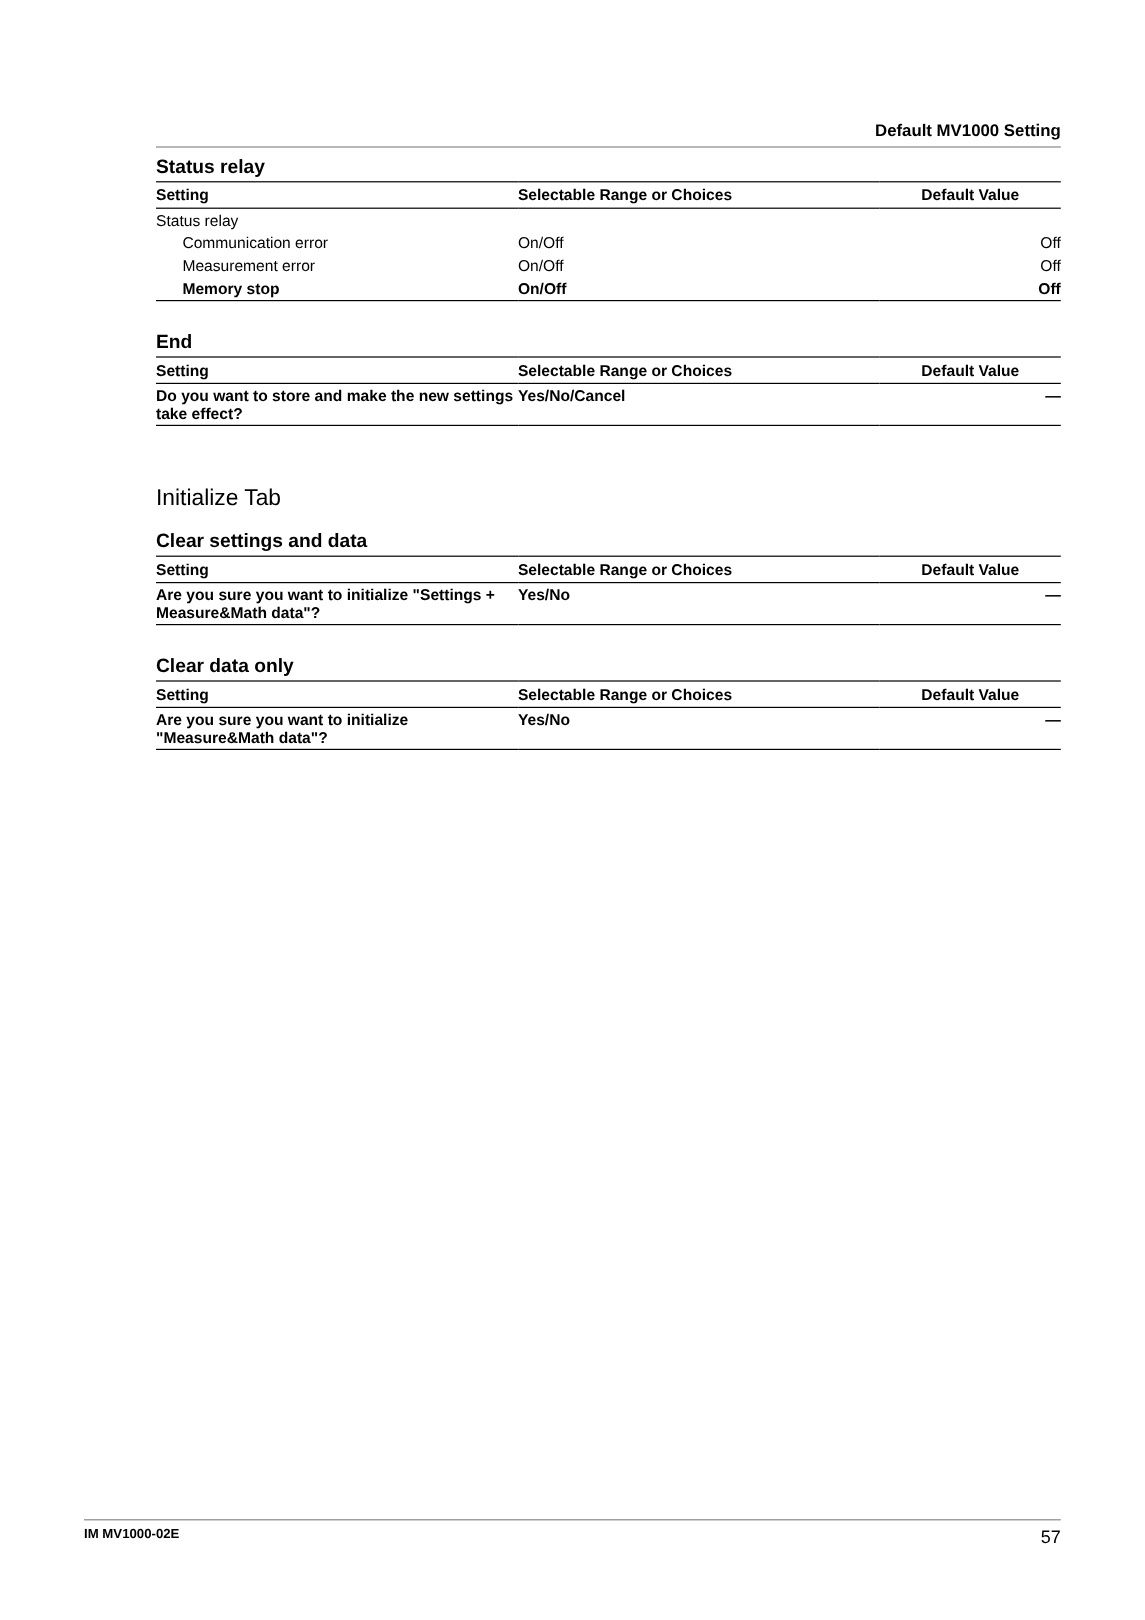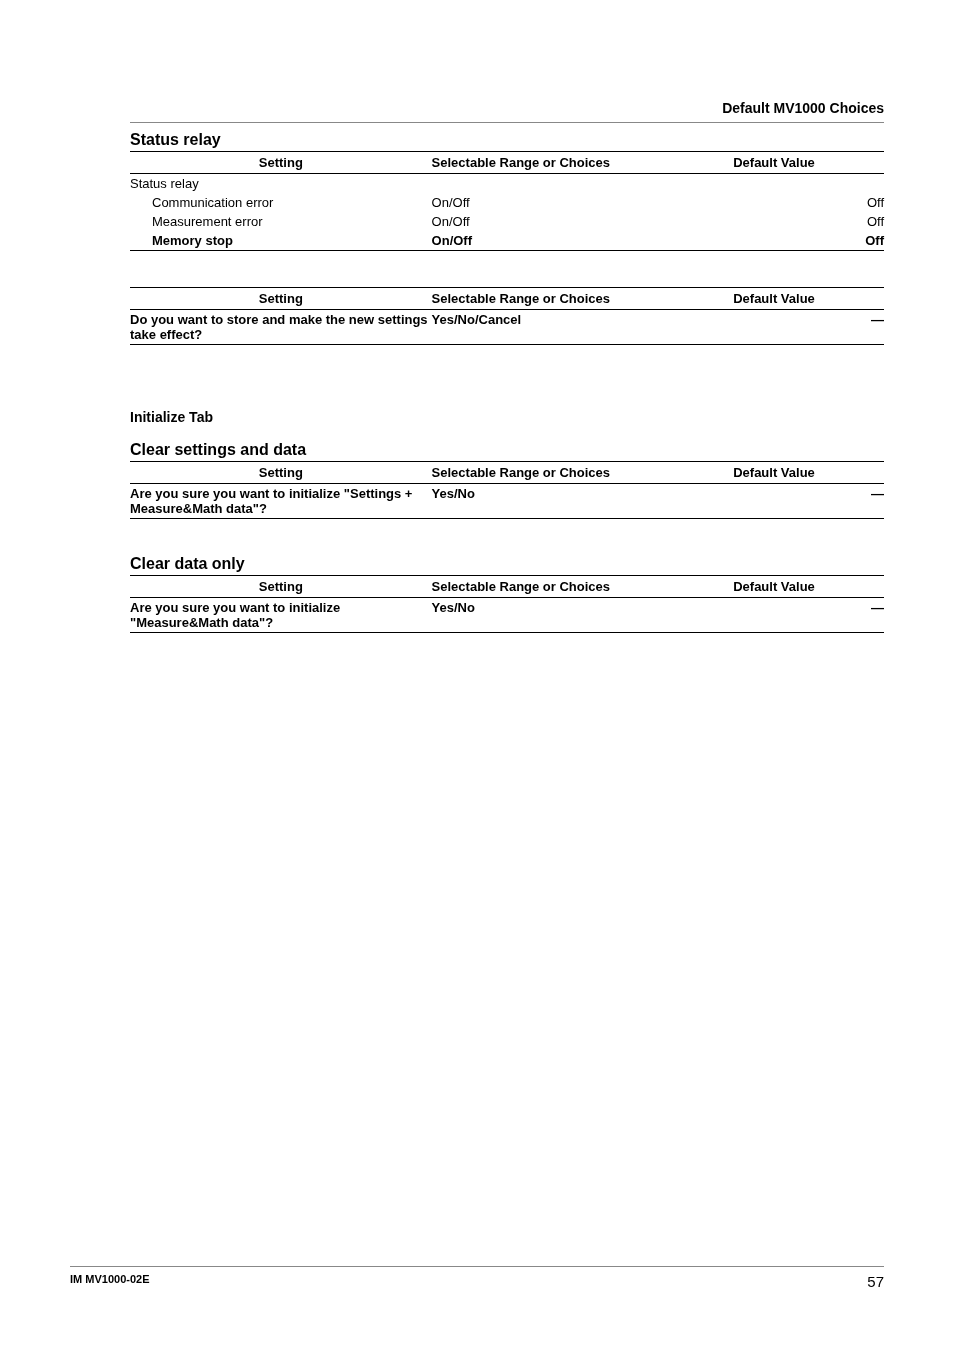--- a/index.html
+++ b/index.html
@@ -24,67 +24,67 @@
     border-top: 1px solid #888;
     margin-bottom: 8px;
   }
   .section-title {
     font-weight: bold;
     font-size: 16px;
     margin-top: 0;
     margin-bottom: 2px;
   }
   .tab-title {
-    font-weight: bold;
-    font-size: 14px;
-    margin-top: 64px;
+    font-weight: normal;
+    font-size: 19px;
+    margin-top: 50px;
     margin-bottom: 16px;
   }
   table {
     width: 100%;
     border-collapse: collapse;
     font-size: 13px;
   }
   thead th {
     border-top: 1px solid #000;
     border-bottom: 1px solid #000;
     text-align: left;
     font-weight: bold;
     padding: 3px 0;
   }
-  thead th.col-default { text-align: left; }
+  thead th.col-default { text-align: center; }
   tbody td {
     padding: 2px 0;
     vertical-align: top;
     text-align: left;
   }
   tbody td.col-default { text-align: right; }
   tbody tr.last td { border-bottom: 1px solid #000; font-weight: bold; }
   .indent { padding-left: 22px; }
-  .block { margin-bottom: 36px; }
-  .col-setting { width: 40%; text-align: center; }
+  .block { margin-bottom: 26px; }
+  .col-setting { width: 40%; }
   .col-choices { width: 40%; }
   .col-default  { width: 20%; }
   .footer {
     position: absolute;
     left: 70px;
     right: 70px;
     bottom: 60px;
     border-top: 1px solid #888;
     padding-top: 6px;
     font-size: 11px;
   }
   .footer .docid { font-weight: bold; }
   .footer .pagenum { float: right; font-size: 15px; }
 </style>
 </head>
 <body>
 
 <div class="page">
-  <div class="header-title">Default MV1000 Choices</div>
+  <div class="header-title">Default MV1000 Setting</div>
   <hr class="hr-top">
 
   <div class="block">
     <div class="section-title">Status relay</div>
     <table>
       <thead>
         <tr>
           <th class="col-setting">Setting</th>
           <th class="col-choices">Selectable Range or Choices</th>
           <th class="col-default">Default Value</th>
@@ -109,20 +109,21 @@
         <tr class="last">
           <td class="indent">Memory stop</td>
           <td>On/Off</td>
           <td class="col-default">Off</td>
         </tr>
       </tbody>
     </table>
   </div>
 
   <div class="block">
+    <div class="section-title">End</div>
     <table>
       <thead>
         <tr>
           <th class="col-setting">Setting</th>
           <th class="col-choices">Selectable Range or Choices</th>
           <th class="col-default">Default Value</th>
         </tr>
       </thead>
       <tbody>
         <tr class="last">

